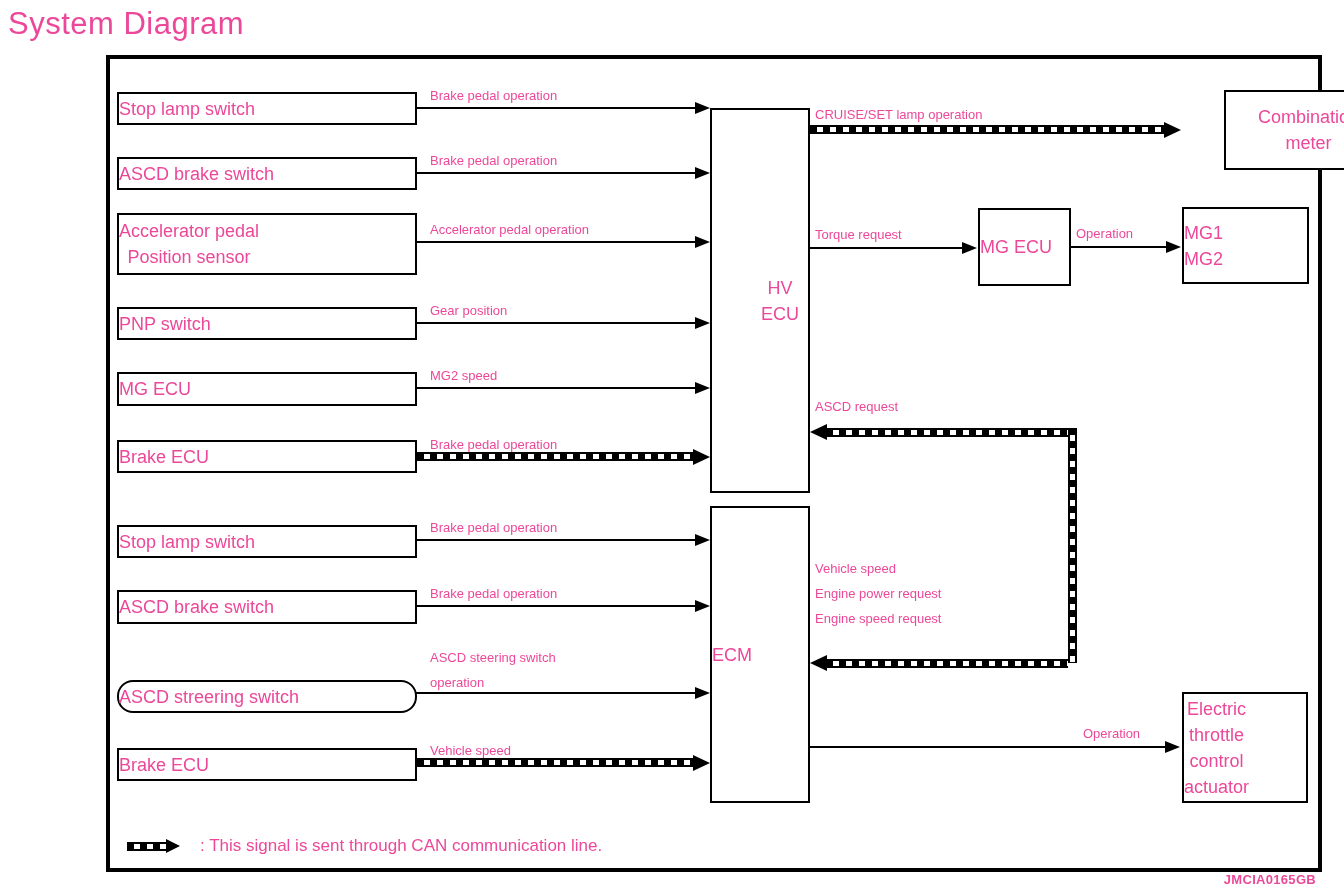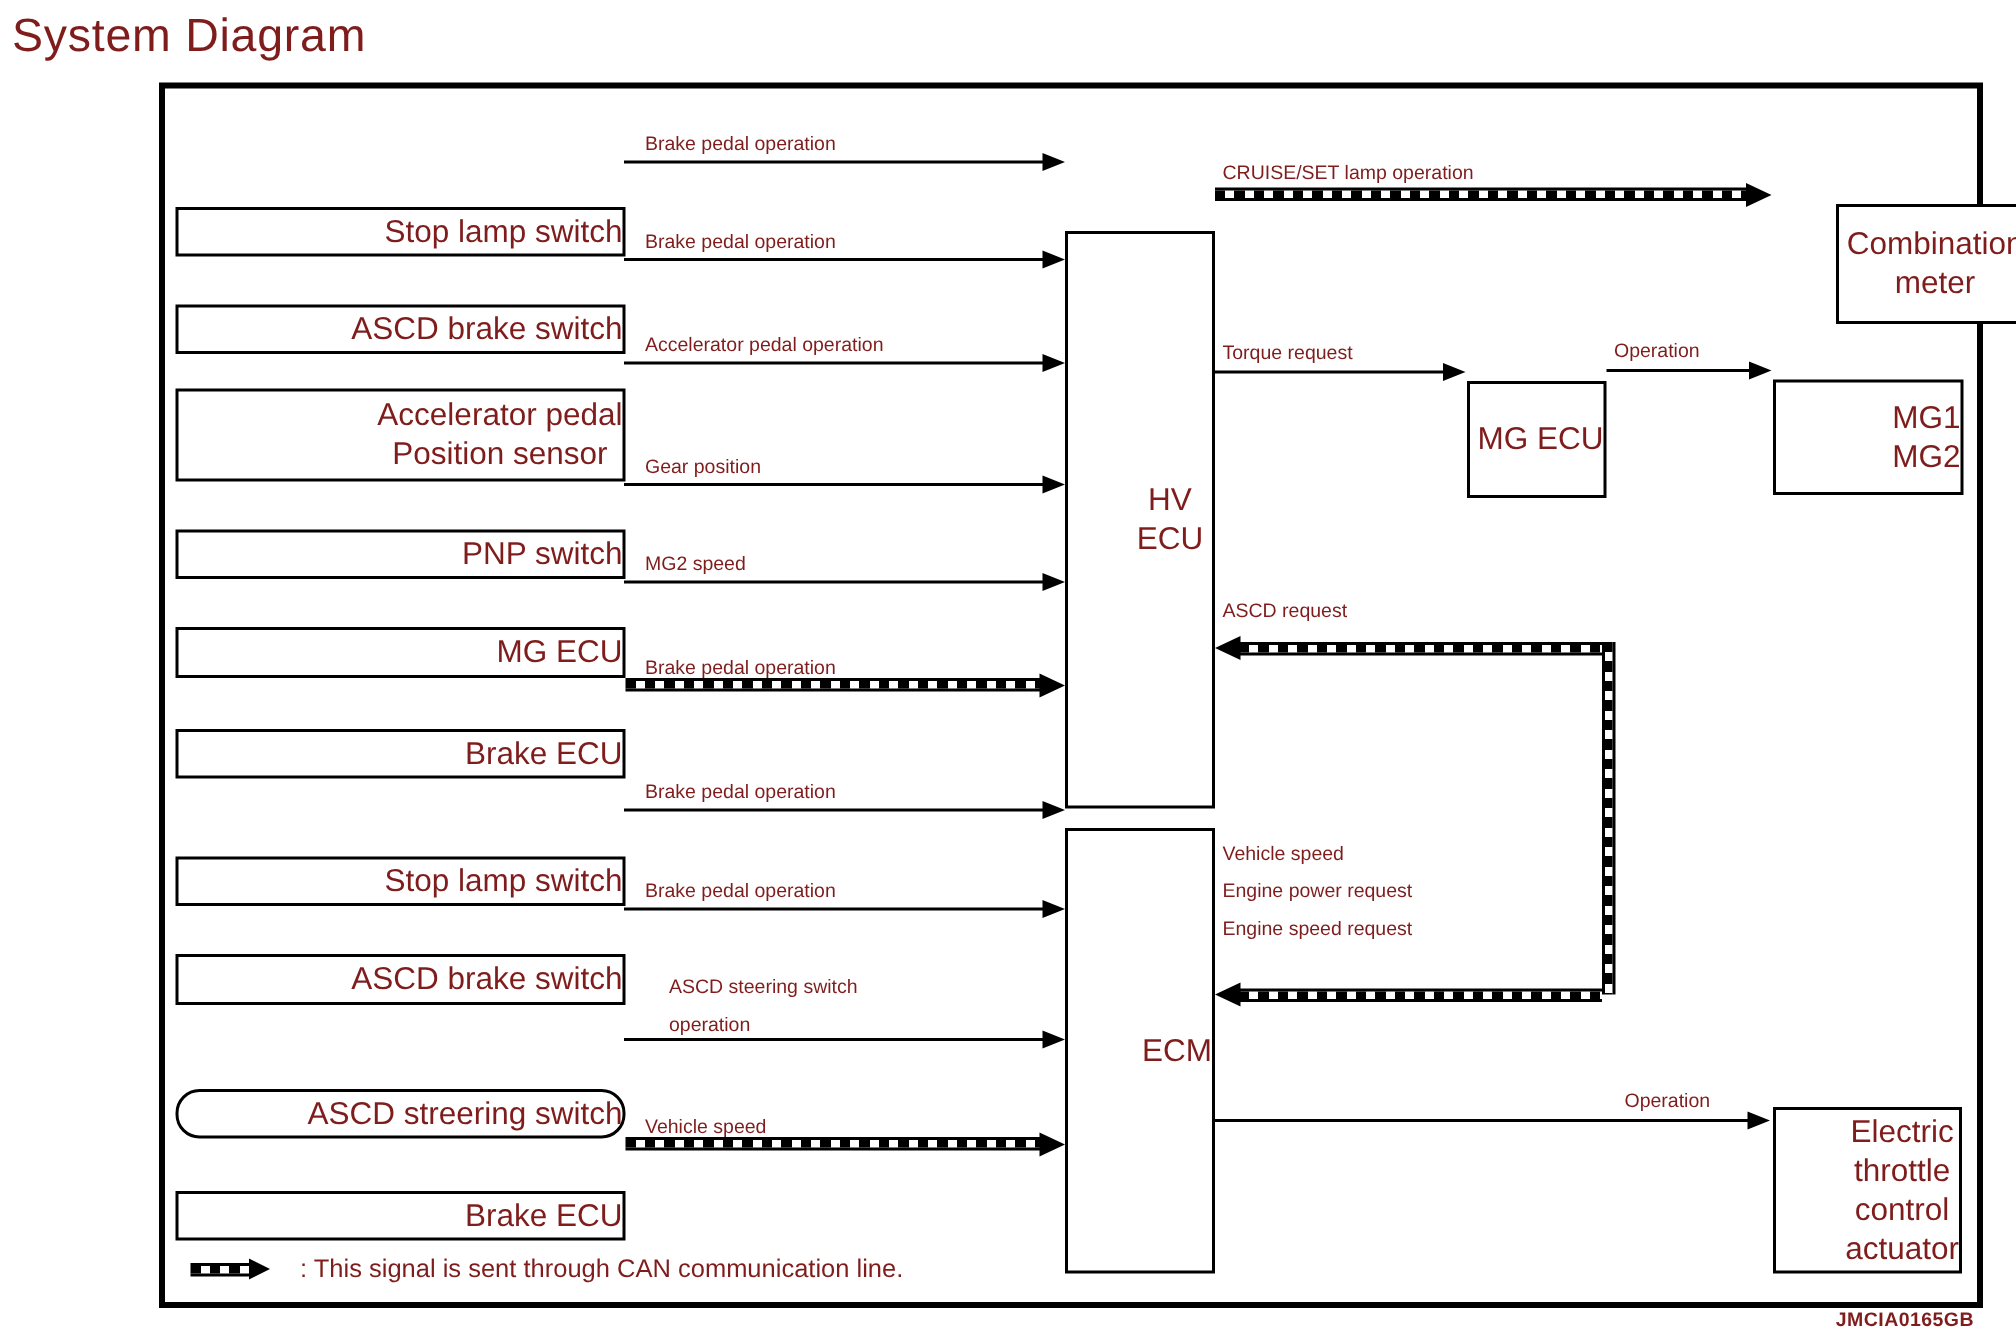--- a/index.html
+++ b/index.html
@@ -1,25 +1,25 @@
 <!DOCTYPE html>
 <html><head>
 <meta charset="utf-8">
 <style>
   html,body { margin:0; padding:0; background:#ffffff; }
   #stage {
     position:relative; width:1344px; height:890px; background:#ffffff;
-    font-family:"Liberation Sans", sans-serif; color:#7f1d1d; overflow:hidden;
+    font-family:"Liberation Sans", sans-serif; color:#ec4899; overflow:hidden;
   }
   .title { position:absolute; left:8px; top:6px; font-size:31px; letter-spacing:0.5px; }
   .frame { position:absolute; left:106px; top:55px; width:1216px; height:817px;
            border:4px solid #000; box-sizing:border-box; background:#fff; }
   .box { position:absolute; border:2px solid #000; background:#fff; box-sizing:border-box;
-         display:flex; align-items:center; justify-content:flex-end; text-align:center;
-         font-size:21px; line-height:26px; white-space:pre-line;margin-top:46px; }
+         display:flex; align-items:center; justify-content:flex-start; text-align:center;
+         font-size:18px; line-height:26px; white-space:pre-line; }
   .line { position:absolute; height:2px; background:#000; }
   .ah-r { position:absolute; width:0; height:0;
           border-top:6px solid transparent; border-bottom:6px solid transparent;
           border-left:15px solid #000; }
   .ah-rb { position:absolute; width:0; height:0;
            border-top:8px solid transparent; border-bottom:8px solid transparent;
            border-left:17px solid #000; }
   .ah-lb { position:absolute; width:0; height:0;
            border-top:8px solid transparent; border-bottom:8px solid transparent;
            border-right:17px solid #000; }
@@ -96,21 +96,21 @@
   <div class="line" style="left:416px; top:539px; width:282px;"></div>
   <div class="ah-r" style="left:695px; top:534px;"></div>
   <div class="lbl" style="left:430px; top:515px;">Brake pedal operation</div>
 
   <div class="line" style="left:416px; top:605px; width:282px;"></div>
   <div class="ah-r" style="left:695px; top:600px;"></div>
   <div class="lbl" style="left:430px; top:581px;">Brake pedal operation</div>
 
   <div class="line" style="left:416px; top:692px; width:282px;"></div>
   <div class="ah-r" style="left:695px; top:687px;"></div>
-  <div class="lbl" style="left:430px; top:645px;margin-left:16px;">ASCD steering switch
+  <div class="lbl" style="left:430px; top:645px;">ASCD steering switch
 operation</div>
 
   <div class="can-h" style="left:417px; top:758px; width:277px;"></div>
   <div class="ah-rb" style="left:693px; top:755px;"></div>
   <div class="lbl" style="left:430px; top:738px;">Vehicle speed</div>
 
   <div class="can-h" style="left:810px; top:125px; width:355px;"></div>
   <div class="ah-rb" style="left:1164px; top:122px;"></div>
   <div class="lbl" style="left:815px; top:102px;">CRUISE/SET lamp operation</div>
 

